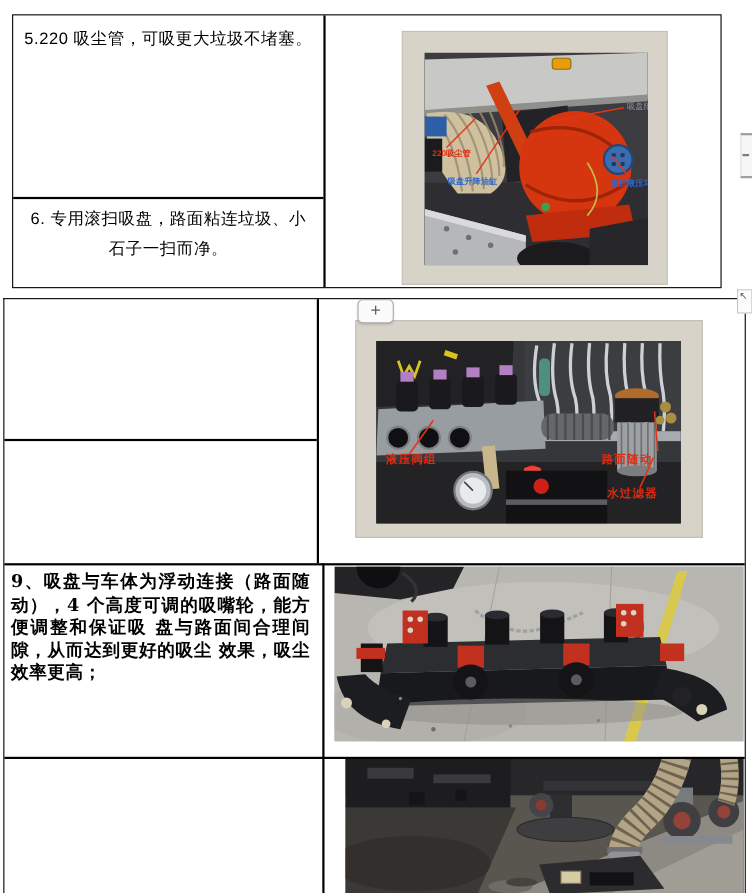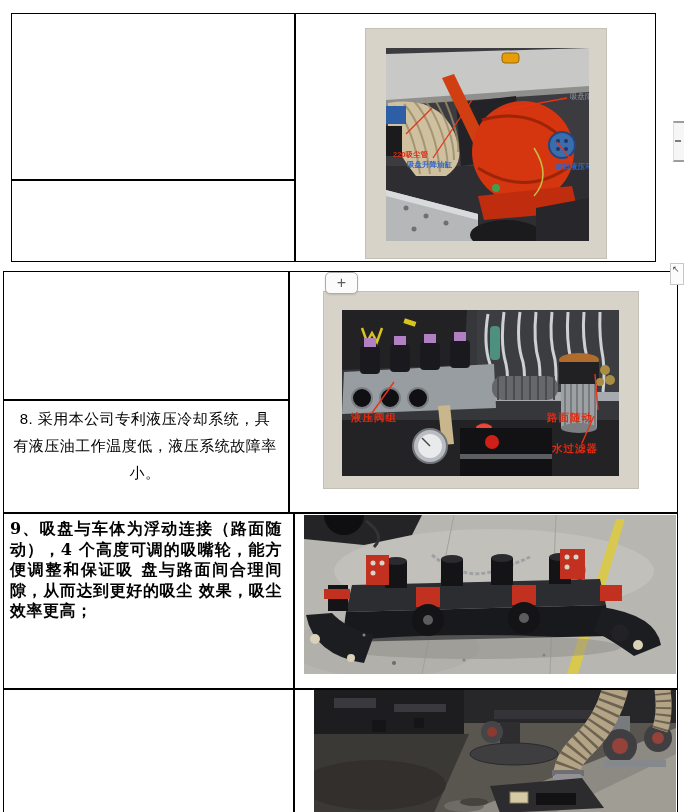--- a/index.html
+++ b/index.html
@@ -38,20 +38,22 @@
 </style>
 </head>
 <body>
 
 <div class="page">
 
   <div class="tbl t1">
     <div class="vline" style="left:282px;top:0;width:1.5px;height:100%;"></div>
     <div class="hline" style="left:0;top:165px;width:282px;height:1.5px;"></div>
 
+    <div class="cellTxt" style="left:10px;top:8px;width:262px;">5.220 吸尘管，可吸更大垃圾不堵塞。</div>
+    <div class="cellTxt" style="left:10px;top:172px;width:262px;">6. 专用滚扫吸盘，路面粘连垃圾、小石子一扫而净。</div>
 
     <div class="frame" style="left:353px;top:14px;width:242px;height:231px;">
       <div class="photo" style="left:21px;top:20px;width:203px;height:193px;">
         <svg width="203" height="193" viewBox="0 0 203 193">
           <rect width="203" height="193" fill="#3c3b3f"></rect>
           <rect y="118" width="203" height="75" fill="#2e2d31"></rect>
 
           <polygon points="0,6 203,0 203,42 0,56" fill="#c8c8c6"></polygon>
           <polygon points="0,52 203,38 203,44 0,58" fill="#8f8f8d"></polygon>
           <rect x="116" y="5" width="17" height="10" rx="3" fill="#e69d08" stroke="#9a6a05"></rect>
@@ -95,35 +97,34 @@
           <polygon points="150,160 203,150 203,193 150,193" fill="#27262a"></polygon>
 
           <g stroke="#e63418" stroke-width="1.3">
             <line x1="20" y1="86" x2="46" y2="60"></line>
             <line x1="47" y1="110" x2="86" y2="52"></line>
             <line x1="181" y1="50" x2="116" y2="62"></line>
             <line x1="186" y1="113" x2="171" y2="94"></line>
           </g>
         </svg>
         <div class="lbl lblGrayS" style="left:184px;top:44px;">吸盘限位</div>
-        <div class="lbl lblRedS" style="left:7px;top:87px;margin-top:15px;">220吸尘管</div>
+        <div class="lbl lblRedS" style="left:7px;top:87px;">220吸尘管</div>
         <div class="lbl lblBlueS" style="left:21px;top:112px;">吸盘升降油缸</div>
         <div class="lbl lblBlueS" style="left:169px;top:114px;">滚扫液压马达</div>
       </div>
     </div>
   </div>
 
   <div class="tbl t2">
     <div class="vline" style="left:284px;top:0;width:1.5px;height:240px;"></div>
     <div class="hline" style="left:0;top:127px;width:284px;height:1.5px;"></div>
     <div class="hline" style="left:0;top:240px;width:100%;height:1.5px;"></div>
     <div class="vline" style="left:289px;top:240px;width:1.5px;height:301px;"></div>
     <div class="hline" style="left:0;top:416px;width:100%;height:1.5px;"></div>
 
-    <div class="cellTxt" style="left:8px;top:133px;width:266px;">8. 采用本公司专利液压冷却系统，具有液压油工作温度低，液压系统故障率小。</div>
     <div class="cellTxtBold" style="left:6px;top:247px;width:272px;">9、吸盘与车体为浮动连接（路面随动），4 个高度可调的吸嘴轮，能方便调整和保证吸 盘与路面间合理间隙，从而达到更好的吸尘 效果，吸尘效率更高；</div>
 
     <div class="frame" style="left:319px;top:19px;width:316px;height:198px;">
       <div class="photo" style="left:19px;top:19px;width:277px;height:166px;">
         <svg width="277" height="166" viewBox="0 0 277 166">
           <rect width="277" height="166" fill="#36373a"></rect>
           <rect y="110" width="277" height="56" fill="#232326"></rect>
           <polygon points="0,0 125,0 122,55 0,60" fill="#222225"></polygon>
           <path d="M20,18 l5,14 5,-9 5,9 5,-14" stroke="#d9c41f" stroke-width="2.5" fill="none"></path>
           <rect x="62" y="10" width="12" height="5" fill="#d9c41f" transform="rotate(18 68 12)"></rect>

